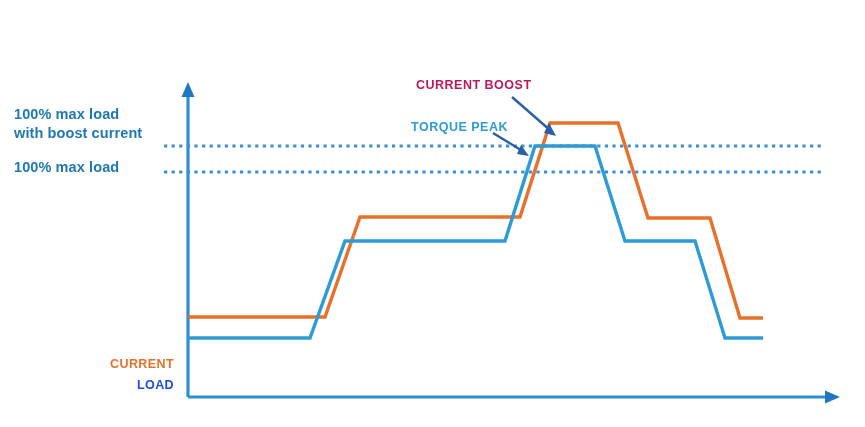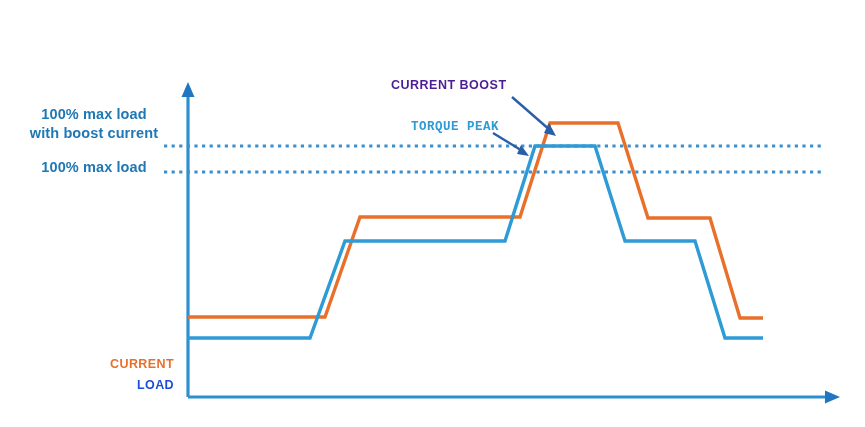--- a/index.html
+++ b/index.html
@@ -1,40 +1,40 @@
 <!DOCTYPE html>
 <html><head>
 <meta charset="utf-8">
 <style>
   html,body{margin:0;padding:0;background:#ffffff;}
   body{width:865px;height:427px;font-family:"Liberation Sans",sans-serif;overflow:hidden;}
   #stage{position:relative;width:865px;height:427px;background:#fff;}
   svg.chart{position:absolute;left:0;top:0;width:865px;height:427px;}
 
   .axis-label-left{
-    position:absolute;text-align:center;font-weight:bold;font-size:14.5px;
+    position:absolute;text-align:left;font-weight:bold;font-size:14.5px;
     line-height:19px;color:#1F78B4;letter-spacing:.1px;
   }
   #label-boost{right:691px;top:105px;width:160px;}
   #label-nominal{right:691px;top:158px;width:160px;}
 
   .series-tag{
     position:absolute;font-weight:bold;font-size:12.5px;letter-spacing:.4px;
     text-align:right;
     margin-top:48px;
   }
   #tag-current{right:691px;top:309px;width:120px;color:#E8702A;}
   #tag-load{right:691px;top:330px;width:120px;color:#1d4ed8;}
 
   .callout{
     position:absolute;font-weight:bold;font-size:12.5px;letter-spacing:.5px;
     white-space:nowrap;
   }
-  #callout-boost{left:391px;top:78px;color:#4c1d95;}
-  #callout-torque{left:411px;top:120px;color:#2E9BD6;font-family:Liberation Mono, monospace;}
+  #callout-boost{left:416px;top:78px;color:#be185d;}
+  #callout-torque{left:411px;top:120px;color:#2E9BD6;}
 </style>
 </head>
 <body>
 
 <div id="stage">
 
   <svg class="chart" viewBox="0 0 865 427">
 
     <g>
       <line x1="188" y1="92" x2="188" y2="397" stroke="#2E8FD0" stroke-width="3.2"></line>

